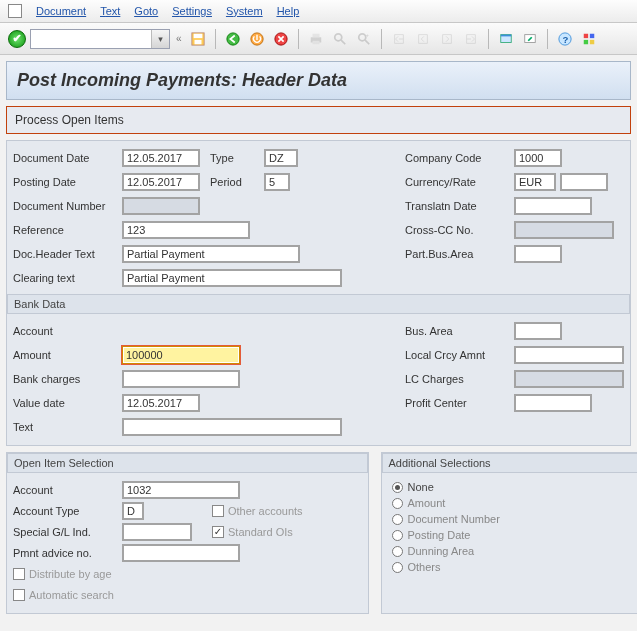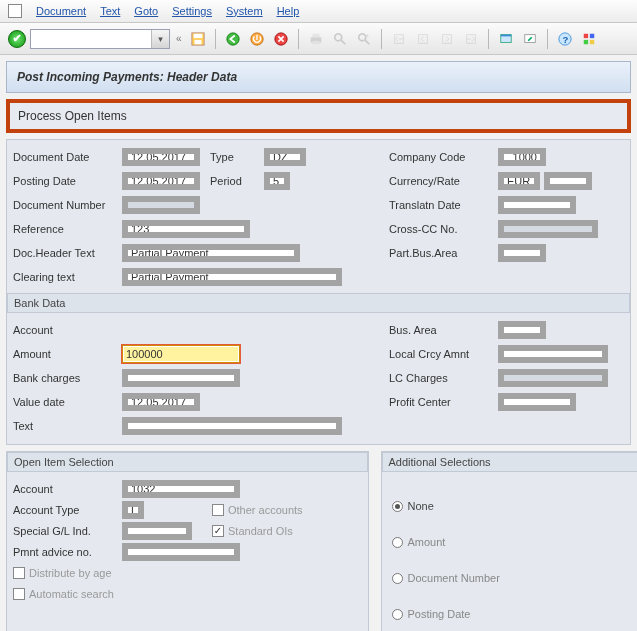--- a/index.html
+++ b/index.html
@@ -38,67 +38,67 @@
   .tb-sep { width:1px;height:20px;background:#b8b8b8;margin:0 3px; }
   .tb-chev { color:#777;font-size:10px;padding:0 2px;}
   .tb-btn { width:20px;height:20px;display:flex;align-items:center;justify-content:center;border-radius:3px; }
   .tb-btn svg { width:14px;height:14px; }
   .disabled svg { opacity:.35; }
   .header {
     background: linear-gradient(#eaf1fa,#d1dff0);
     border:1px solid #a8b7c9;
     margin:6px;
     padding:8px 10px;
-    font-size:12px;
+    font-size:18px;
     font-weight:bold;
     font-style:italic;
     color:#333;
   }
   .subhdr {
     margin:0 6px 6px 6px;
     padding:6px 8px;
     background:#e7eaf0;
-    border:4px solid #c2410c;
+    border:1px solid #c2410c;
     font-size:12px;
     color:#333;
   }
   .body { padding:0 6px 6px 6px; display:flex; flex-direction:column; gap:6px;}
   .panel {
     background:#e5e9ef;
     border:1px solid #c2c9d4;
     padding:6px 6px 8px 6px;
   }
   .panel-title {
     background:#dde3eb;
     border:1px solid #c2c9d4;
     margin:-6px -6px 6px -6px;
     padding:3px 6px;
     font-size:11px;
     color:#444;
   }
-  .row { display:flex; gap:16px; }
+  .row { display:flex; gap:32px; }
   .col { display:flex; flex-direction:column; gap:3px; }
   .col.left { width: 360px; }
   .col.right { flex: 1; }
   .field { display:flex; align-items:center; gap:4px; height:21px; }
   .field label { width:105px; color:#333; }
   .field input, .field .ro {
     height:18px;
-    border:6px solid #a3a3a3;
+    border:2px solid #a3a3a3;
     background:#fff;
     padding:0 3px;
     font-size:11px;
     color:#333;
   }
   .field .ro { background:#d6dbe3; }
   .blue-label { color:#1a3fbf; }
   .hl-field { background:#fff3a0 !important; border:1px solid #d08a00 !important; box-shadow:0 0 0 1px #e35b3a, inset 0 0 0 1px #fff; }
   .twocol-grid { display:grid; grid-template-columns: 58% 42%; gap:12px; }
   .radio-grp { display:flex; flex-direction:column; gap:4px; padding:2px 4px;}
-  .radio { display:flex; align-items:center; gap:5px; color:#888;margin-top:20px;}
+  .radio { display:flex; align-items:center; gap:5px; color:#888;}
   .radio.sel { color:#444; }
   .radio .dot { width:11px;height:11px;border:1px solid #777;border-radius:50%;background:#fff;display:flex;align-items:center;justify-content:center;}
   .radio.sel .dot::after{content:"";width:5px;height:5px;border-radius:50%;background:#555;}
   .chk { width:12px;height:12px;border:1px solid #888;background:#fff;display:inline-flex;align-items:center;justify-content:center;font-size:10px;color:#333;}
   .chk.on::after{content:"✓";font-size:10px;}
   .greytext{color:#999;}
   input { font-family: Arial, sans-serif; }
 </style>
 </head>
 <body>
@@ -226,21 +226,21 @@
 
 <div class="body">
 
 <div class="panel">
   <div class="row">
     <div class="col left">
       <div class="field">
             <label>Document Date</label>
         <input style="width: 78px;" value="12.05.2017">
         <label style="width:50px;margin-left:6px">Type</label>
-        <input style="width: 42px;" value="DZ">
+        <input style="width: 34px;" value="DZ">
       </div>
       <div class="field">
             <label>Posting Date</label>
         <input style="width: 78px;" value="12.05.2017">
         <label style="width:50px;margin-left:6px">Period</label>
         <input style="width: 26px;" value="5">
       </div>
       <div class="field">
             <label>Document Number</label>
         <span class="ro" style="width:78px"></span>
@@ -254,21 +254,21 @@
         <input style="width: 178px;" value="Partial Payment">
       </div>
       <div class="field">
             <label>Clearing text</label>
         <input style="width: 220px;" value="Partial Payment">
       </div>
     </div>
     <div class="col right">
       <div class="field">
             <label>Company Code</label>
-        <input style="width: 48px; text-align: right;" value="1000">
+        <input style="width: 48px;" value="1000">
       </div>
       <div class="field">
             <label>Currency/Rate</label>
         <input style="width: 42px;" value="EUR">
         <input style="width: 48px;" value="">
       </div>
       <div class="field">
             <label>Translatn Date</label>
         <input style="width: 78px;" value="">
       </div>

